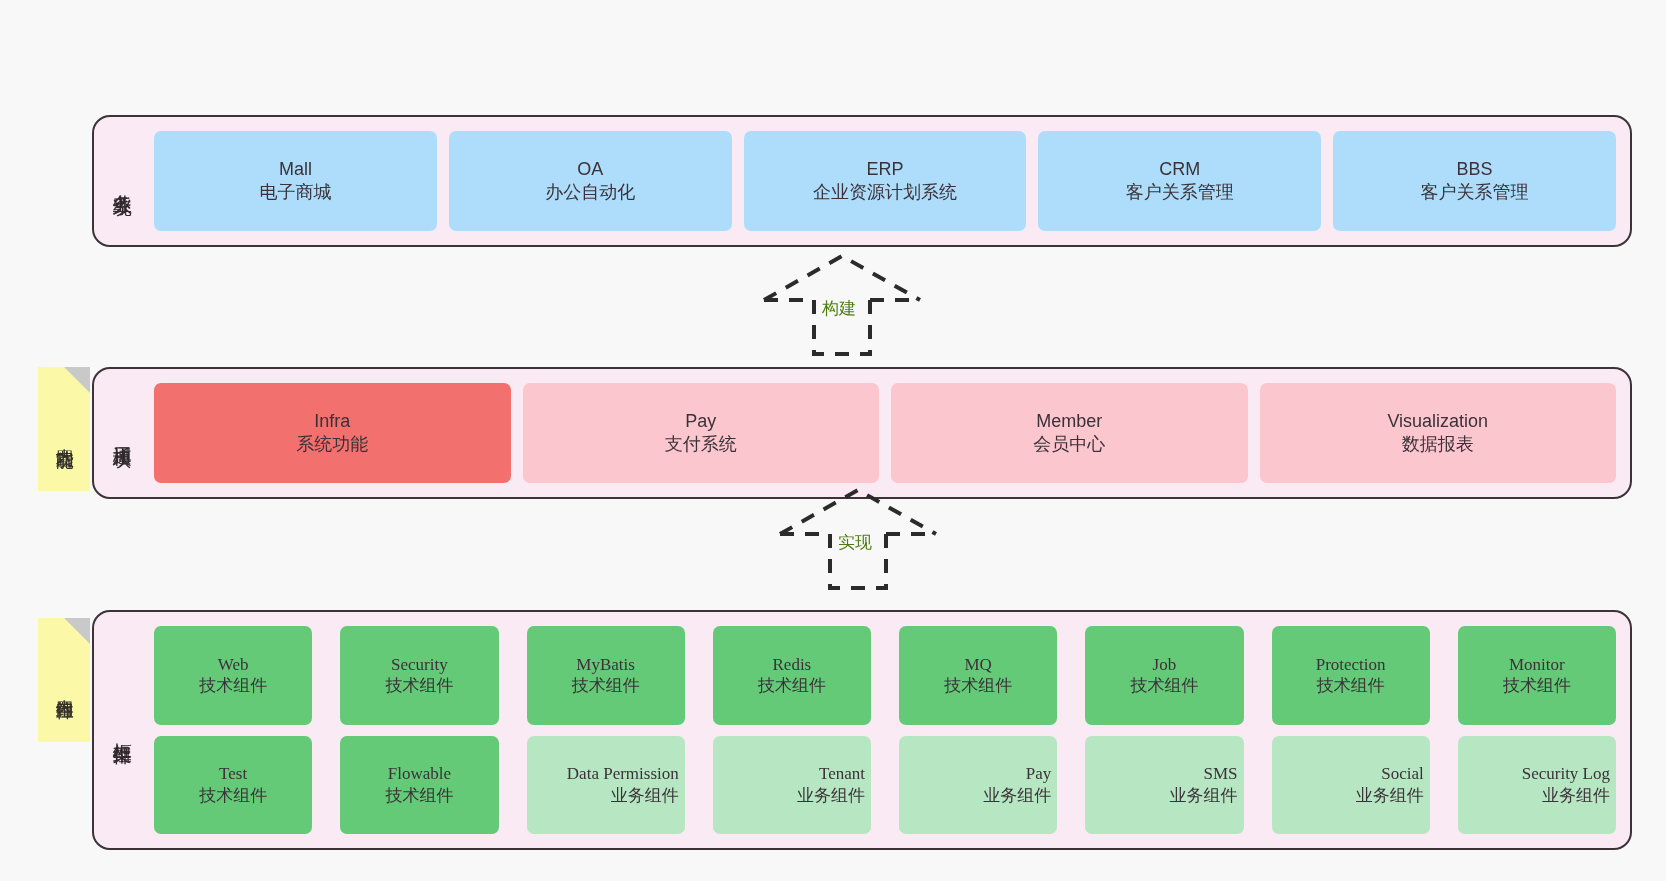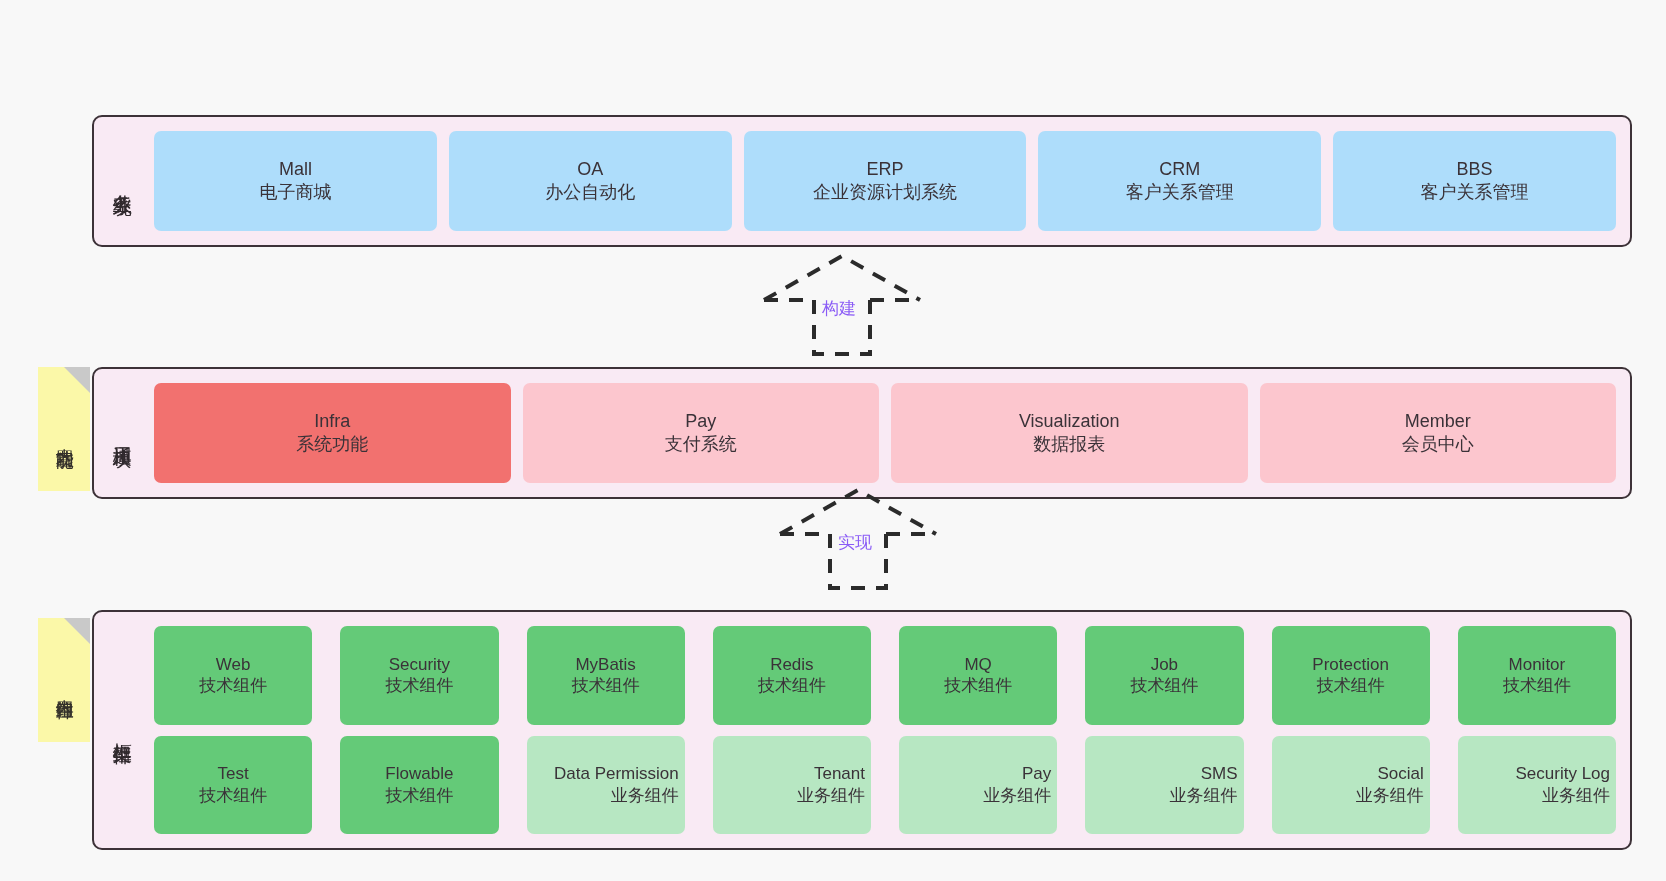--- a/index.html
+++ b/index.html
@@ -20,21 +20,21 @@
     position: absolute;
     inset: 0;
   }
 
   
   .layer {
     position: absolute;
     box-sizing: border-box;
     background: #f9eaf4;
     border: 2px solid #3d3238;
-    border-radius: 10px;
+    border-radius: 18px;
     display: flex;
     align-items: stretch;
   }
   .layer-business { left: 92px;  top: 115px; width: 1540px; height: 132px; }
   .layer-common   { left: 92px;  top: 367px; width: 1540px; height: 132px; }
   .layer-framework{ left: 92px;  top: 610px; width: 1540px; height: 240px; }
 
   
   .layer-caption {
     width: 56px;
@@ -61,20 +61,21 @@
     box-sizing: border-box;
   }
   .boxes-grid {
     flex: 1 1 auto;
     display: grid;
     grid-template-columns: repeat(8, 1fr);
     grid-auto-rows: 1fr;
     gap: 11px 28px;
     padding: 14px 14px 14px 4px;
     box-sizing: border-box;
+    font-family: Liberation Serif, serif;
   }
 
   .box {
     flex: 1 1 0;
     min-width: 0;
     border-radius: 7px;
     display: flex;
     flex-direction: column;
     align-items: center;
     justify-content: center;
@@ -131,21 +132,21 @@
   
   .connector {
     position: absolute;
     width: 180px;
     height: 110px;
   }
   .connector svg { display: block; }
   .connector-label {
     position: absolute;
     font-size: 17px;
-    color: #8b5cf6;
+    color: #4d7c0f;
     background: transparent;
     white-space: nowrap;
     user-select: none;
   }
   .conn-build { left: 752px; top: 250px; }
   .conn-impl  { left: 768px; top: 484px; }
   .conn-build .connector-label { left: 70px; top: 47px; }
   .conn-impl  .connector-label { left: 70px; top: 47px; text-align: right; }
 </style>
 </head>
@@ -209,27 +210,27 @@
       </div>
 
 
 
       <div class="box pink">
         <span class="t-en">Pay</span>
         <span class="t-cn">支付系统</span>
       </div>
 
       <div class="box pink">
+        <span class="t-en">Member</span>
+        <span class="t-cn">会员中心</span>
+      </div>
+
+      <div class="box pink">
         <span class="t-en">Visualization</span>
         <span class="t-cn">数据报表</span>
-      </div>
-
-      <div class="box pink">
-        <span class="t-en">Member</span>
-        <span class="t-cn">会员中心</span>
       </div>
 
     </div>
   </div>
 
   <div class="connector conn-impl">
     <svg width="180" height="110" viewBox="0 0 180 110">
       <path d="M12 50 L90 6 L168 50" fill="none" stroke="#2b2b2b" stroke-width="4" stroke-dasharray="14,11" stroke-linecap="butt"></path>
       <path d="M12 50 L62 50 M118 50 L168 50" fill="none" stroke="#2b2b2b" stroke-width="4" stroke-dasharray="14,11"></path>
       <path d="M62 50 L62 104 L118 104 L118 50" fill="none" stroke="#2b2b2b" stroke-width="4" stroke-dasharray="14,11"></path>

